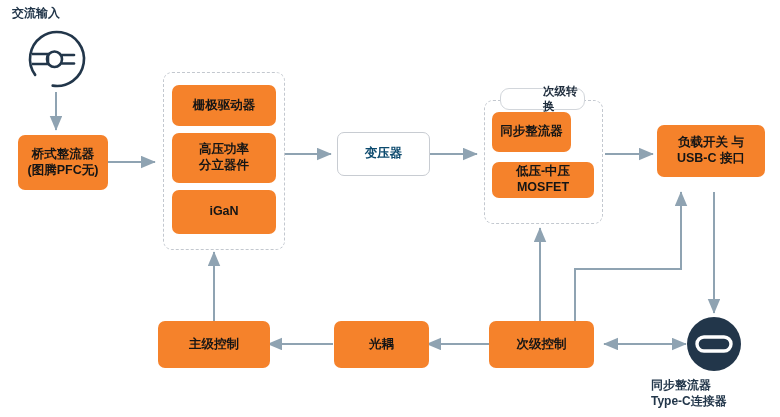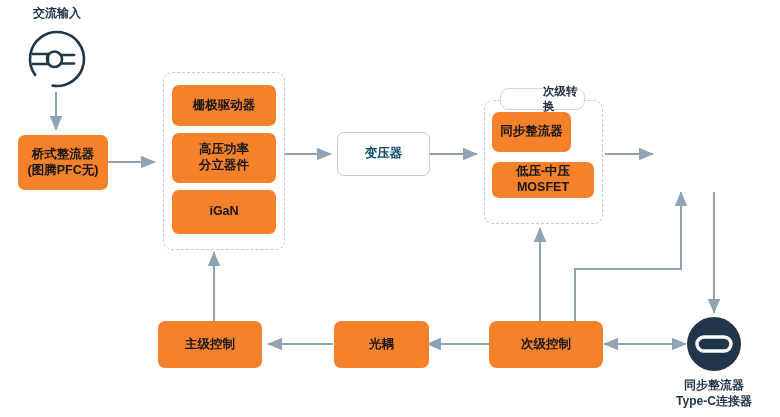--- a/index.html
+++ b/index.html
@@ -67,21 +67,21 @@
     justify-content: center;
     font-size: 11.5px;
     font-weight: bold;
     color: #1f2d3d;
   }
   .caption {
     position: absolute;
     font-size: 12px;
     font-weight: bold;
     color: #22364a;
-    text-align: center;
+    text-align: left;
     line-height: 1.35;
     white-space: pre-line;
   }
   .icon-wrap {
     position: absolute;
   }
 </style>
 </head>
 <body>
 
@@ -146,24 +146,26 @@
 
   <div class="node plain" style="left:337px; top:132px; width:93px; height:44px;">变压器</div>
 
   <div class="group-box" style="left:484px; top:100px; width:119px; height:124px;"></div>
   <div class="group-label" style="left:500px; top:88px; width:85px; height:22px;padding-left:42px;">次级转换</div>
 
   <div class="node orange" style="left:492px; top:112px; width:79px; height:40px;">同步整流器</div>
   <div class="node orange" style="left:492px; top:162px; width:102px; height:36px;">低压-中压
 MOSFET</div>
 
+  <div class="node orange" style="left:657px; top:125px; width:108px; height:52px;">负载开关 与
+USB-C 接口</div>
 
-  <div class="node orange" style="left:158px; top:321px; width:104px; height:47px;">主级控制</div>
+  <div class="node orange" style="left:158px; top:321px; width:112px; height:47px;">主级控制</div>
   <div class="node orange" style="left:334px; top:321px; width:95px; height:47px;">光耦</div>
-  <div class="node orange" style="left:489px; top:321px; width:114px; height:47px;border-radius:8px;">次级控制</div>
+  <div class="node orange" style="left:489px; top:321px; width:105px; height:47px;">次级控制</div>
 
   <div class="icon-wrap" style="left:686px; top:316px;">
     <svg width="56" height="56" viewBox="0 0 56 56">
       <circle cx="28" cy="28" r="27" fill="#22364a"></circle>
       <rect x="11" y="21" width="34" height="14" rx="7" fill="none" stroke="#ffffff" stroke-width="3.4"></rect>
     </svg>
   </div>
 
   <div class="caption" style="left:651px; top:377px; width:126px;">同步整流器
 Type-C连接器</div>

